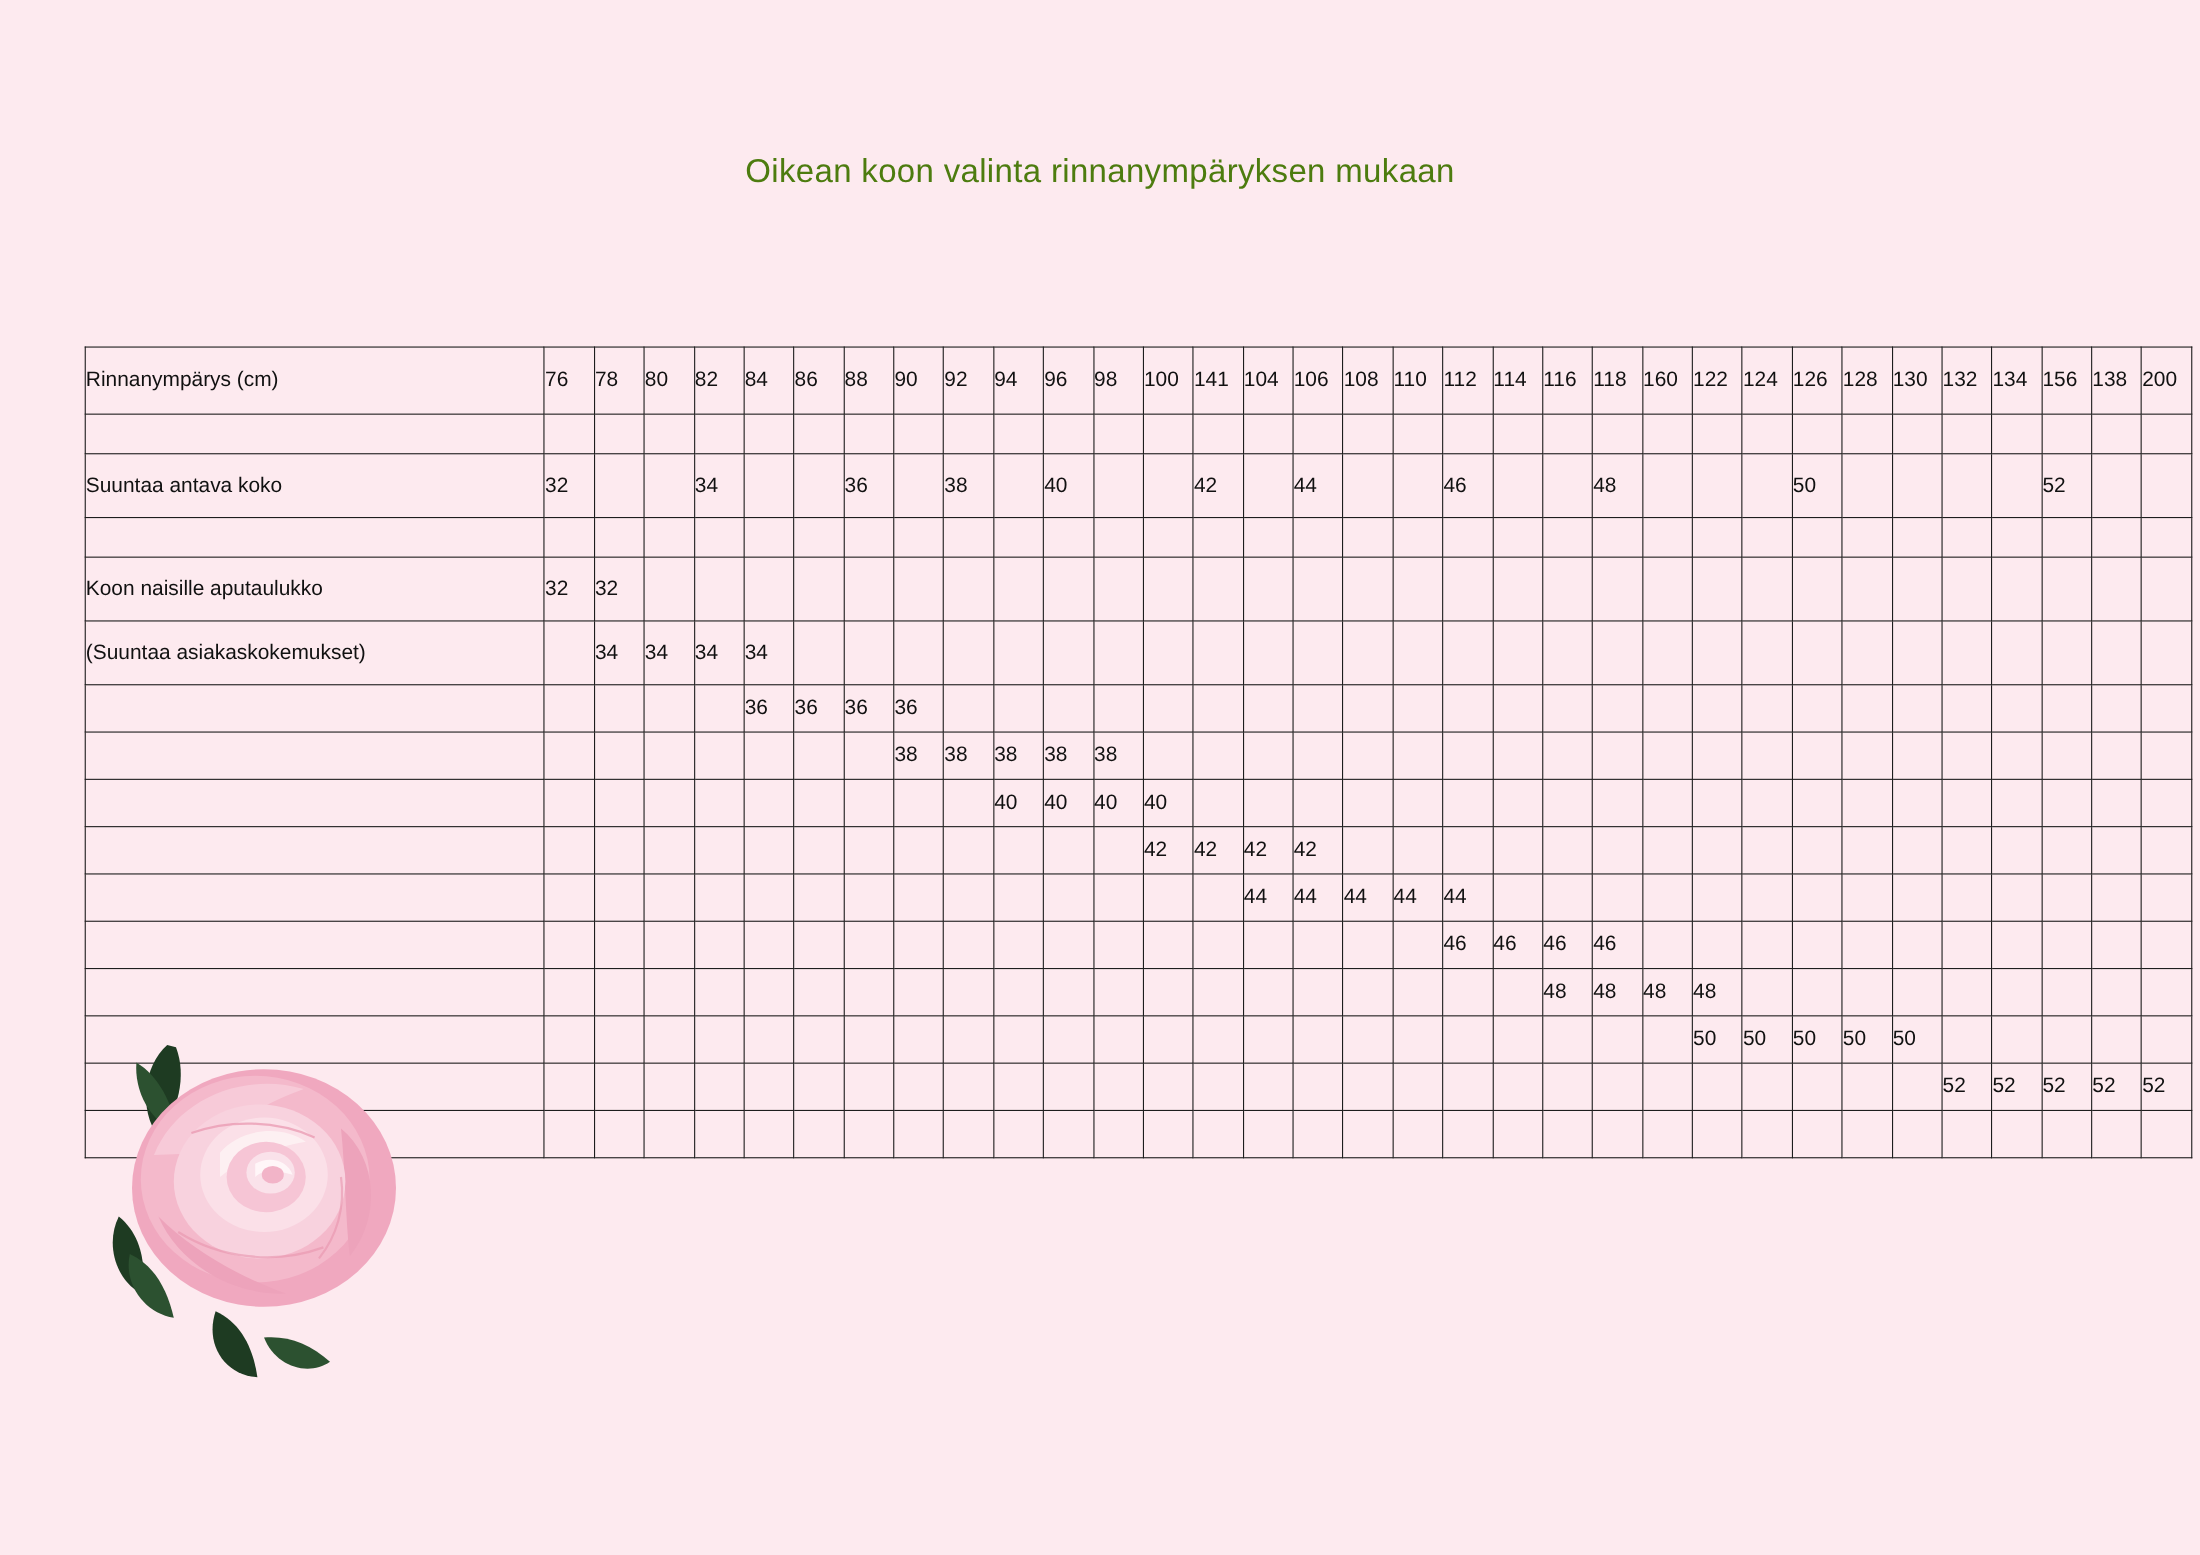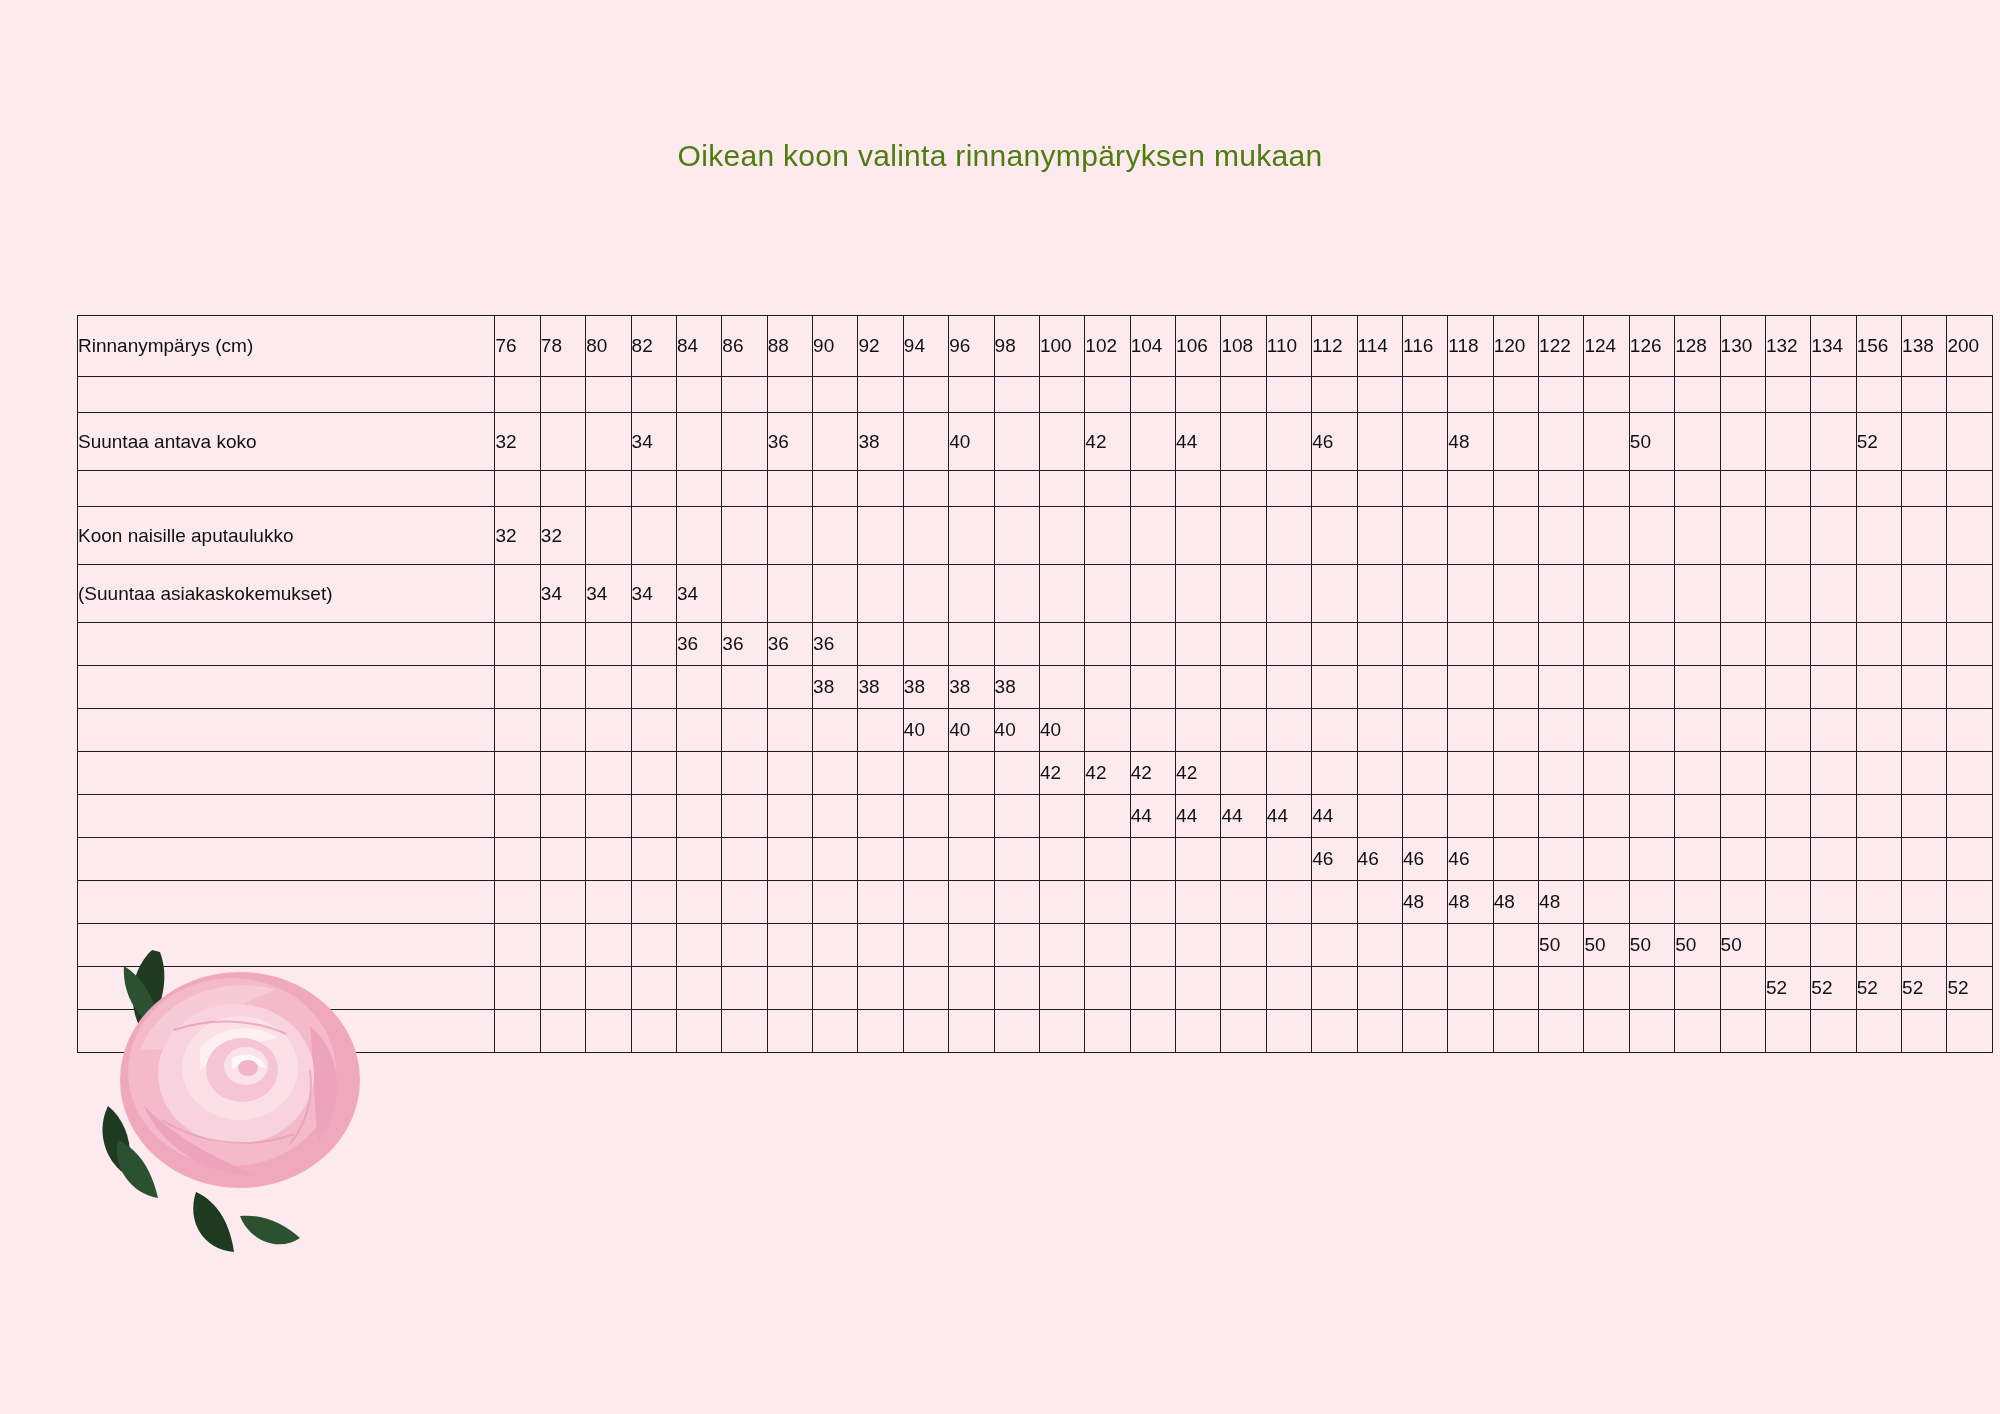--- a/index.html
+++ b/index.html
@@ -95,30 +95,30 @@
           <td class="num-cell">82</td>
           <td class="num-cell">84</td>
           <td class="num-cell">86</td>
           <td class="num-cell">88</td>
           <td class="num-cell">90</td>
           <td class="num-cell">92</td>
           <td class="num-cell">94</td>
           <td class="num-cell">96</td>
           <td class="num-cell">98</td>
           <td class="num-cell">100</td>
-          <td class="num-cell">102</td>
+          <td class="num-cell">141</td>
           <td class="num-cell">104</td>
           <td class="num-cell">106</td>
           <td class="num-cell">108</td>
           <td class="num-cell">110</td>
           <td class="num-cell">112</td>
           <td class="num-cell">114</td>
           <td class="num-cell">116</td>
           <td class="num-cell">118</td>
-          <td class="num-cell">120</td>
+          <td class="num-cell">160</td>
           <td class="num-cell">122</td>
           <td class="num-cell">124</td>
           <td class="num-cell">126</td>
           <td class="num-cell">128</td>
           <td class="num-cell">130</td>
           <td class="num-cell">132</td>
           <td class="num-cell">134</td>
           <td class="num-cell">156</td>
           <td class="num-cell">138</td>
           <td class="num-cell">200</td>

